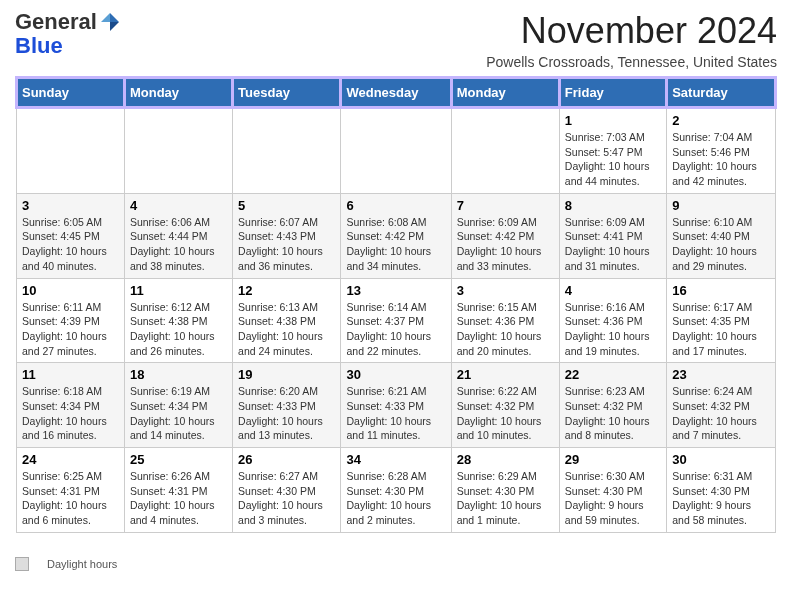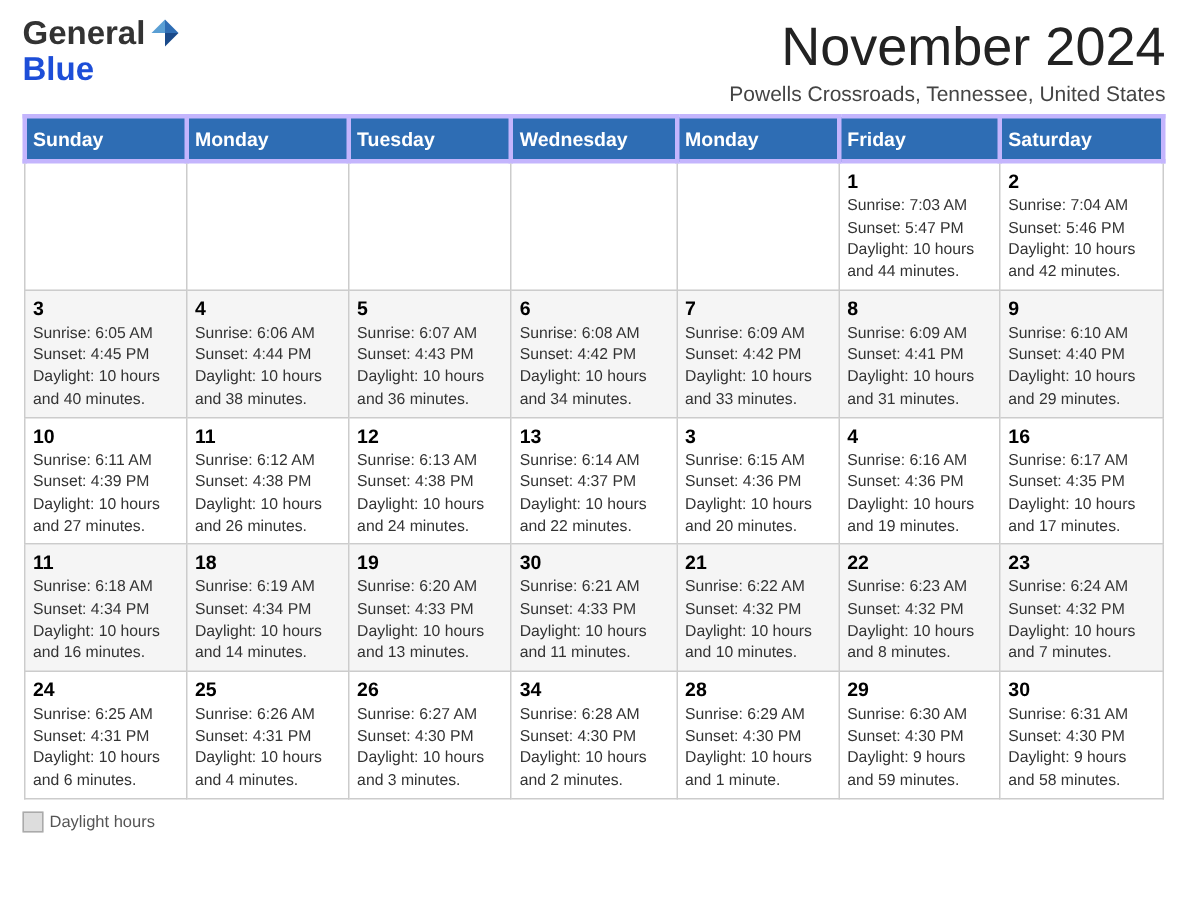--- a/index.html
+++ b/index.html
@@ -72,26 +72,26 @@
       margin-bottom: 2px;
       display: block;
     }
     .day-info {
       font-size: 10.5px;
       color: #333;
       line-height: 1.4;
     }
     .empty { background: #fff !important; }
     .footer {
-      margin-top: 8px;
+      margin-top: 24px;
       font-size: 11px;
       color: #555;
       display: flex;
       align-items: center;
-      gap: 4px;
+      gap: 18px;
     }
     .footer-box {
       width: 14px;
       height: 14px;
       background: #ddd;
       border: 1px solid #aaa;
       display: inline-block;
     }
   </style>
 </head>

